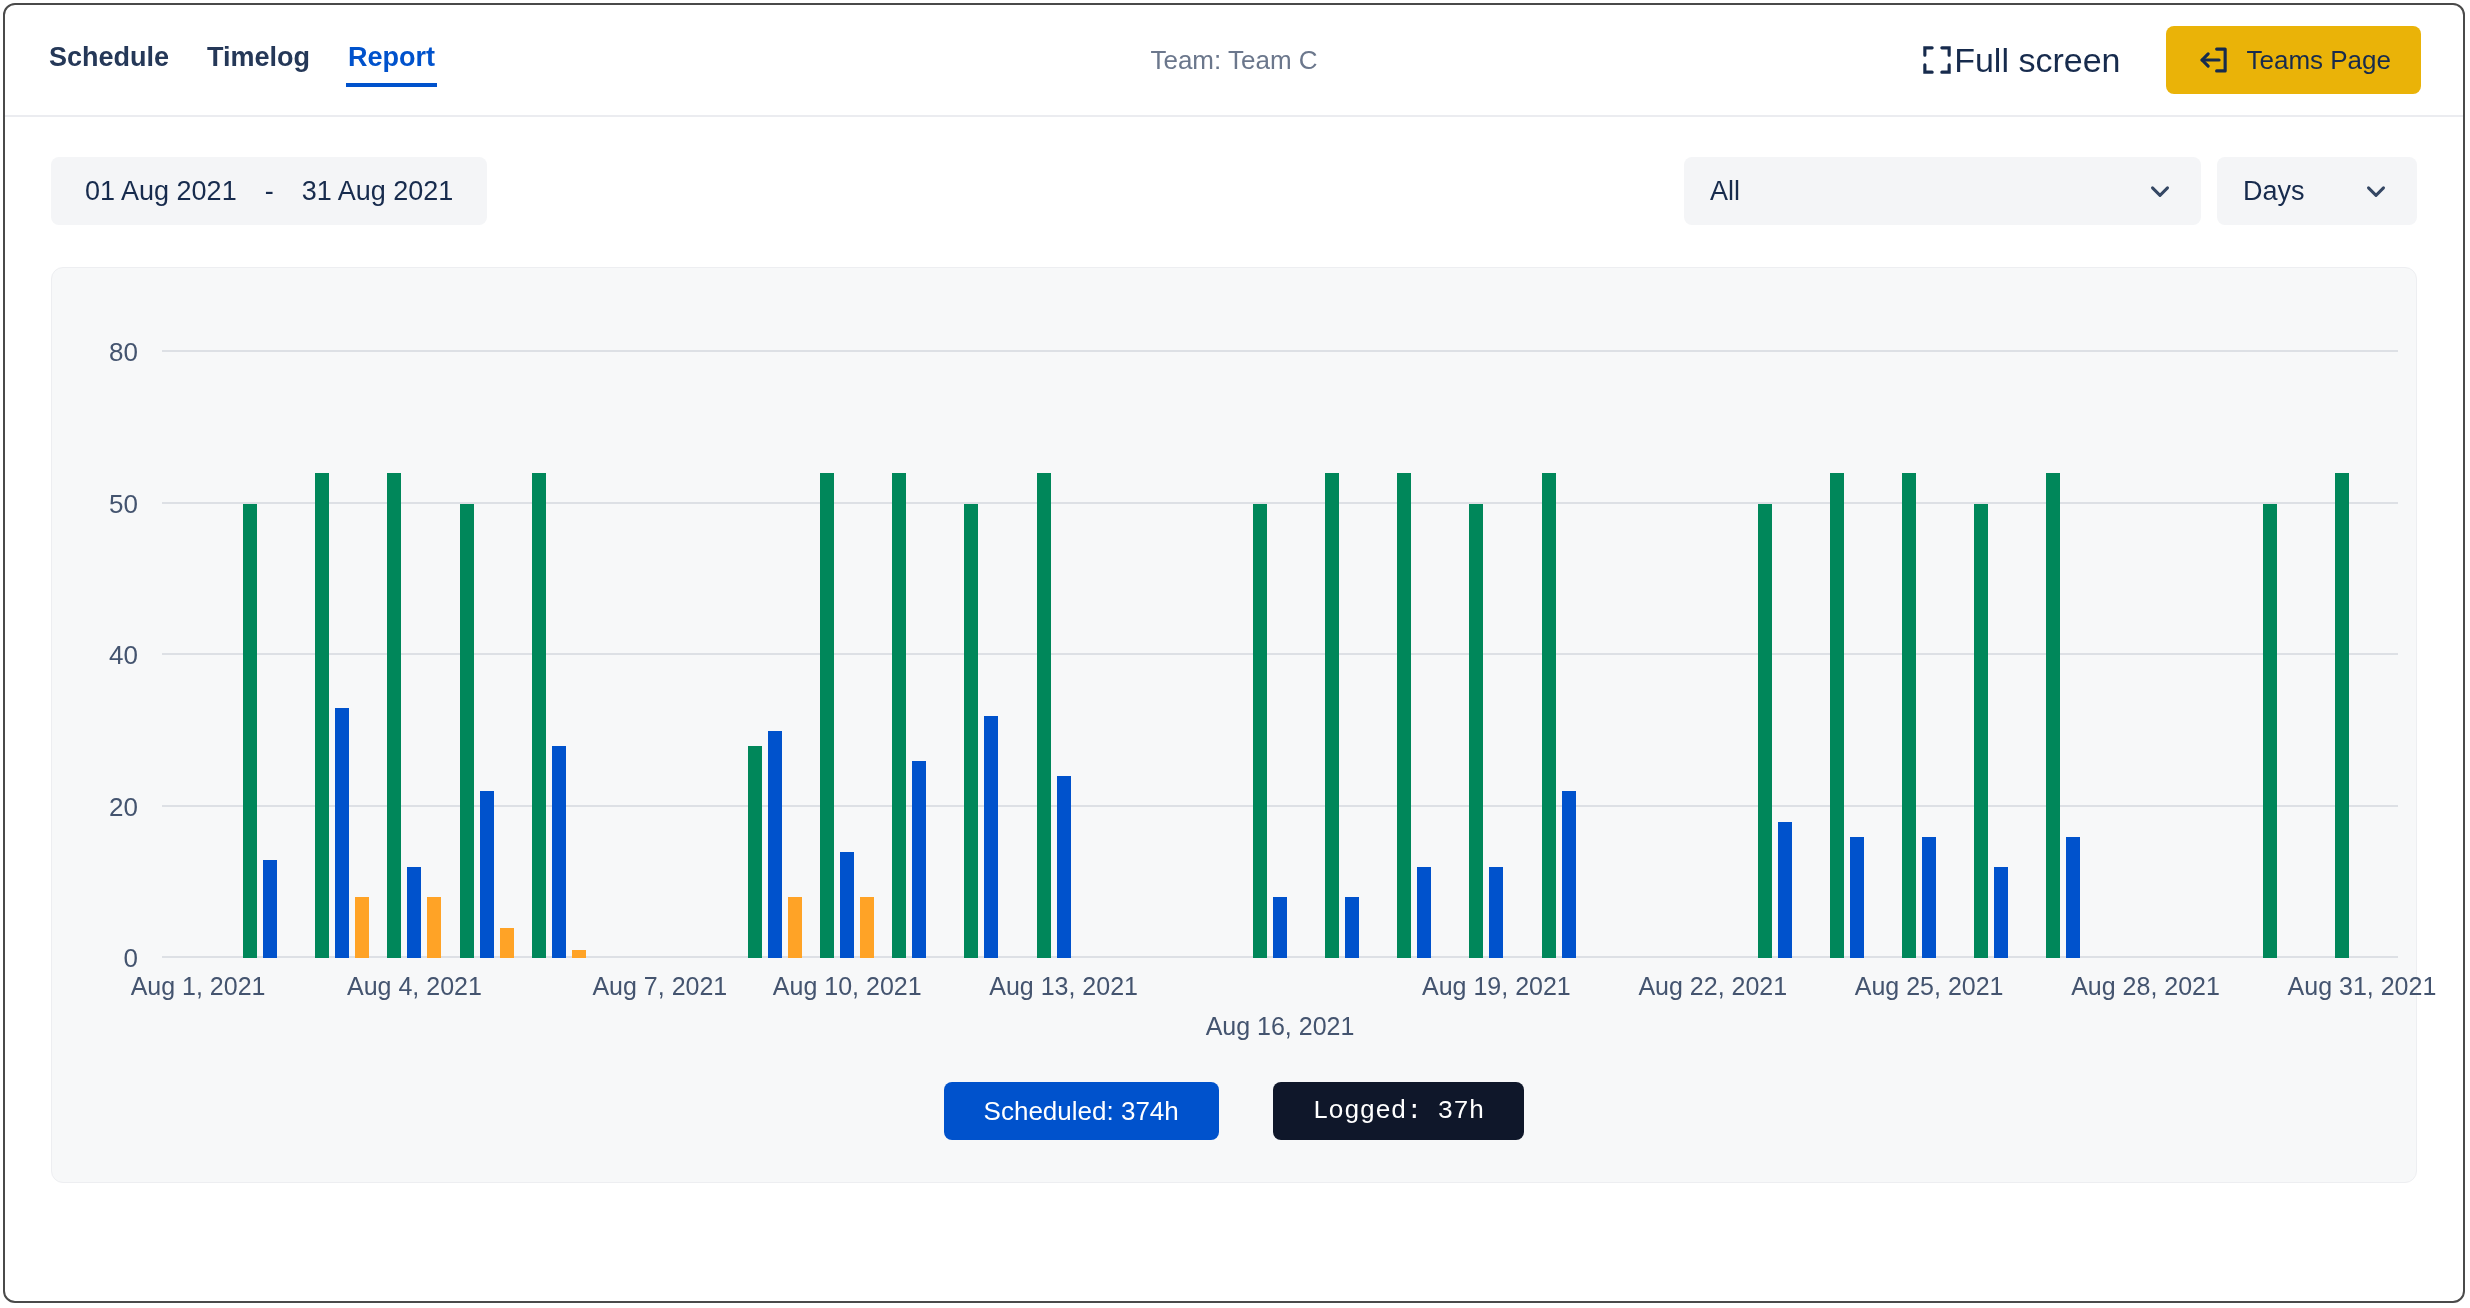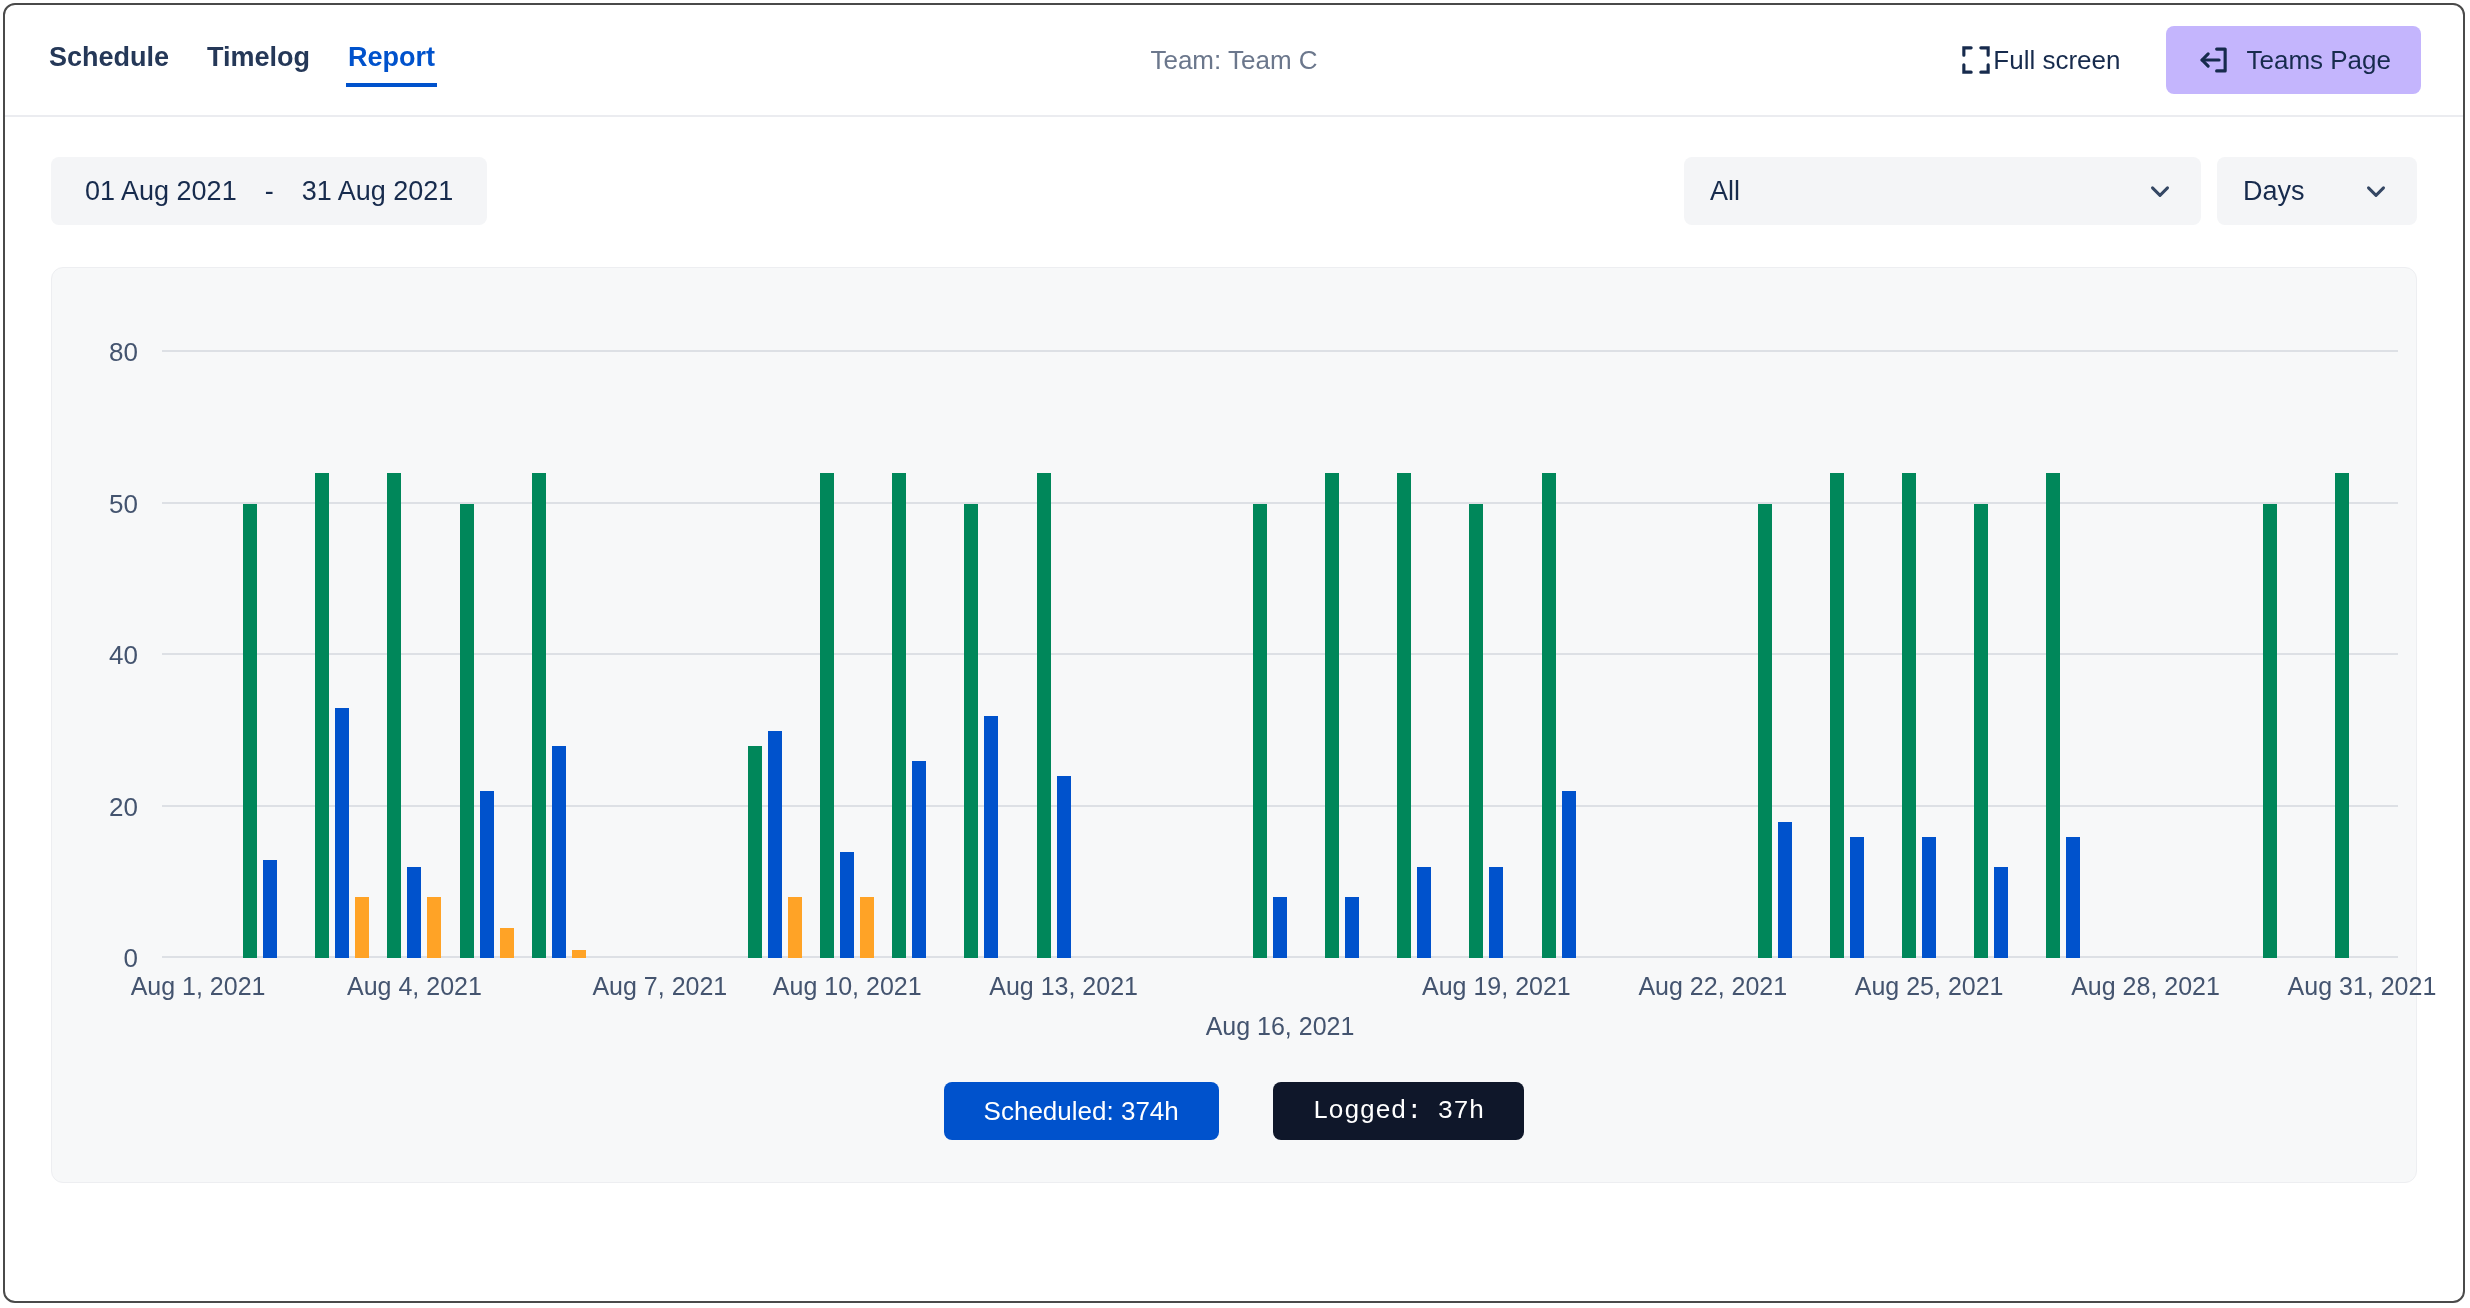--- a/index.html
+++ b/index.html
@@ -33,25 +33,25 @@
   }
   .tab.active { color: #0052CC; border-bottom-color: #0052CC; }
   .team-label {
     position: absolute; left: 50%; transform: translateX(-50%);
     font-size: 26px; color: #6B778C; white-space: nowrap;
   }
   .topbar-right { margin-left: auto; display: flex; align-items: center; gap: 46px; }
   .fullscreen-btn {
     display: flex; align-items: center; 
     background: none; border: none; padding: 0;
-    font-family: inherit; font-size: 26px; color: #172B4D; cursor: pointer;
+    font-family: inherit; font-size: 34px; color: #172B4D; cursor: pointer;
   }
   .teams-page-btn {
     display: flex; align-items: center; gap: 16px;
-    background: #c4b5fd; border: none; border-radius: 8px;
+    background: #eab308; border: none; border-radius: 8px;
     padding: 17px 30px;
     font-family: inherit; font-size: 26px; font-weight: 500; color: #172B4D;
     cursor: pointer;
   }
   .icon { display: inline-flex; align-items: center; }
 
   
   .filters-row {
     margin: 40px 46px 0;
     display: flex; justify-content: space-between; align-items: center;

